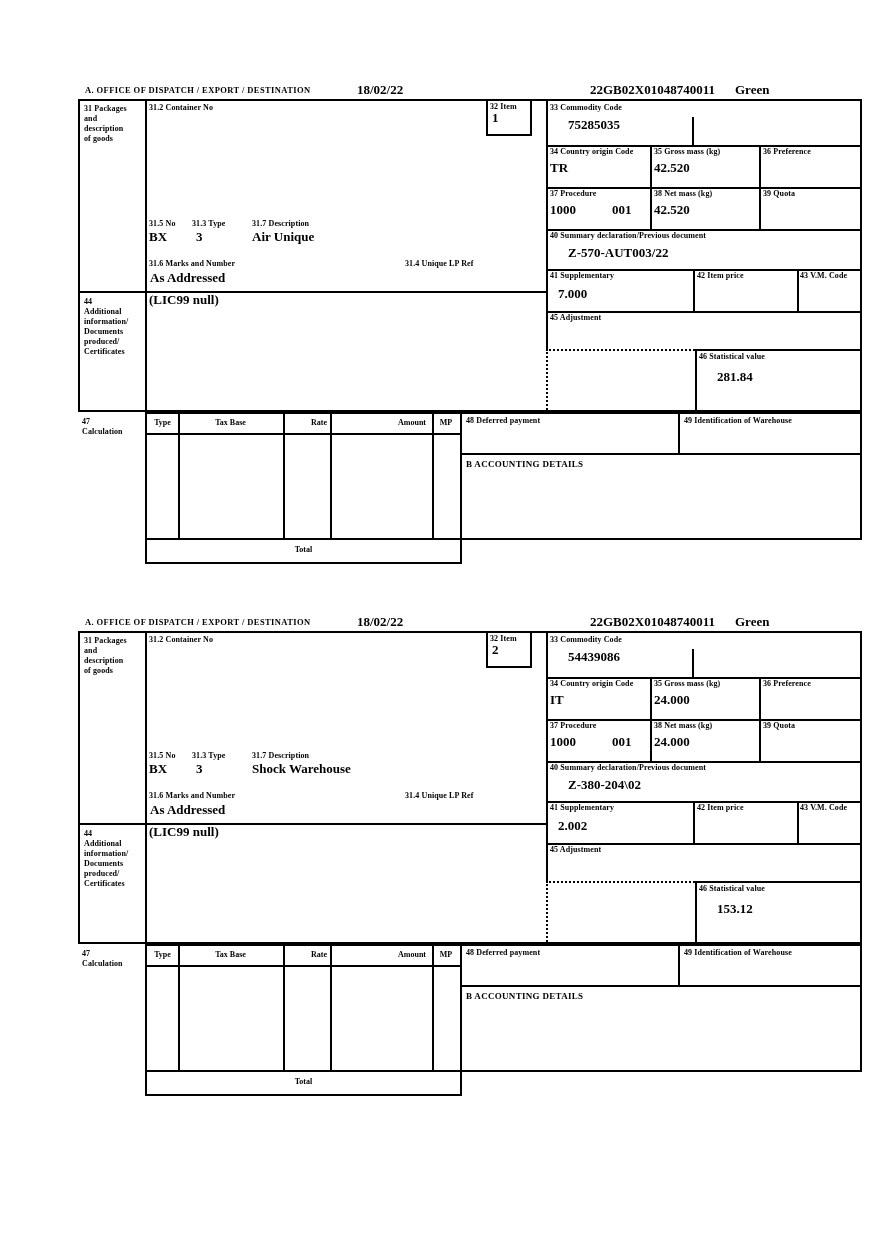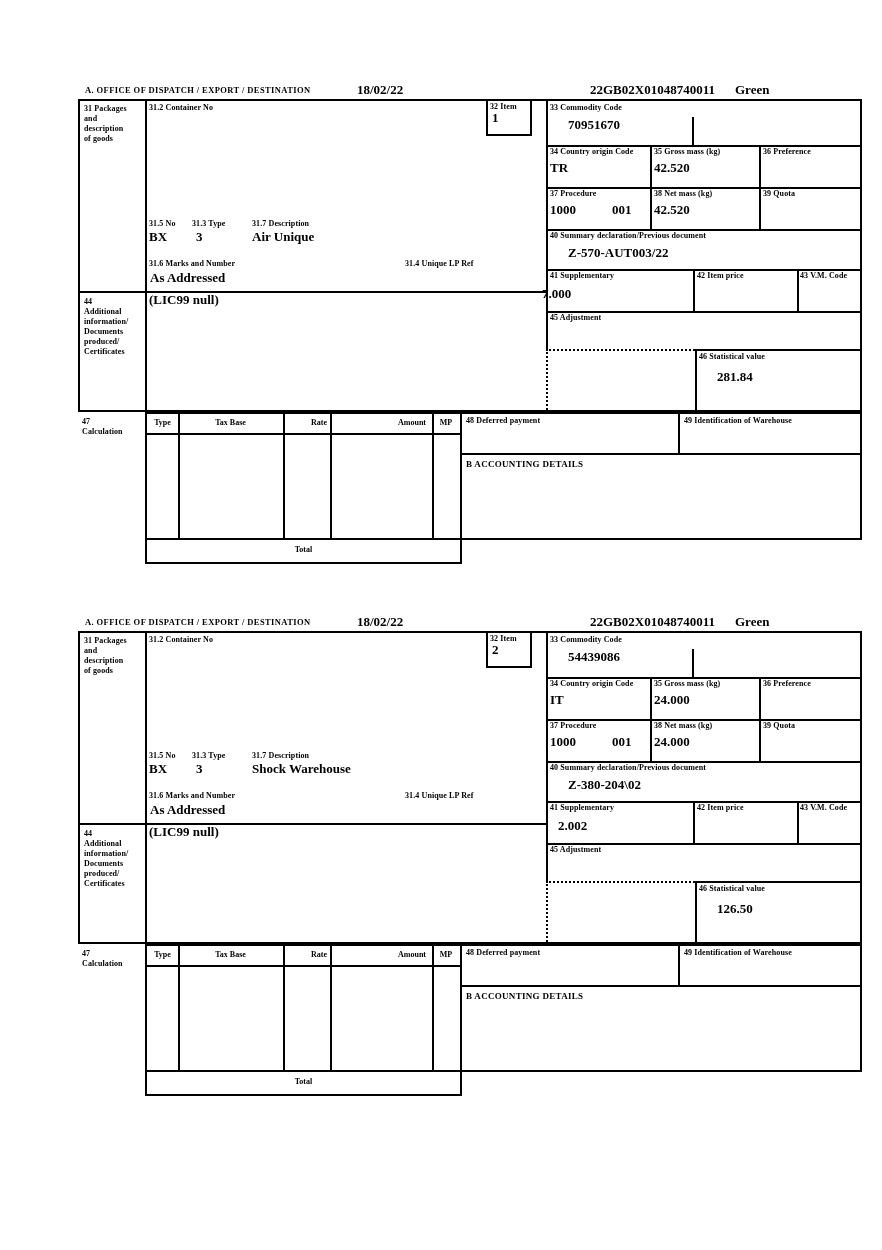--- a/index.html
+++ b/index.html
@@ -80,40 +80,40 @@
       <div class="lbl" style="left:69px; top:158px;">31.6 Marks and Number</div>
       <div class="lbl" style="left:325px; top:158px;">31.4 Unique LP Ref</div>
       <div class="val" style="left:70px; top:169px;">As Addressed</div>
 
       <div class="item-box">
         <div class="lbl" style="left:2px; top:1px;">32 Item</div>
         <div class="val" style="left:4px; top:9px;">1</div>
       </div>
 
       <div class="lbl" style="left:470px; top:2px;">33 Commodity Code</div>
-      <div class="val" style="left:488px; top:16px;">70951670</div>
+      <div class="val" style="left:488px; top:16px;">75285035</div>
 
       <div class="lbl" style="left:470px; top:46px;">34 Country origin Code</div>
       <div class="val" style="left:470px; top:59px;">TR</div>
       <div class="lbl" style="left:574px; top:46px;">35 Gross mass (kg)</div>
       <div class="val" style="left:574px; top:59px;">42.520</div>
       <div class="lbl" style="left:683px; top:46px;">36 Preference</div>
 
       <div class="lbl" style="left:470px; top:88px;">37 Procedure</div>
       <div class="val" style="left:470px; top:101px;">1000</div>
       <div class="val" style="left:532px; top:101px;">001</div>
       <div class="lbl" style="left:574px; top:88px;">38 Net mass (kg)</div>
       <div class="val" style="left:574px; top:101px;">42.520</div>
       <div class="lbl" style="left:683px; top:88px;">39 Quota</div>
 
       <div class="lbl" style="left:470px; top:130px;">40 Summary declaration/Previous document</div>
       <div class="val" style="left:488px; top:144px;">Z-570-AUT003/22</div>
 
       <div class="lbl" style="left:470px; top:170px;">41 Supplementary</div>
-      <div class="val" style="left:462px; top:185px;">7.000</div>
+      <div class="val" style="left:478px; top:185px;">7.000</div>
       <div class="lbl" style="left:617px; top:170px;">42 Item price</div>
       <div class="lbl" style="left:720px; top:170px;">43 V.M. Code</div>
 
       <div class="lbl" style="left:470px; top:212px;">45 Adjustment</div>
 
       <div class="lbl" style="left:619px; top:251px;">46 Statistical value</div>
       <div class="val" style="left:637px; top:268px;">281.84</div>
     </div>
 
     <div class="lbl" style="left:4px; top:335px; width:58px;">47
@@ -224,21 +224,21 @@
       <div class="val" style="left:488px; top:144px;">Z-380-204\02</div>
 
       <div class="lbl" style="left:470px; top:170px;">41 Supplementary</div>
       <div class="val" style="left:478px; top:185px;">2.002</div>
       <div class="lbl" style="left:617px; top:170px;">42 Item price</div>
       <div class="lbl" style="left:720px; top:170px;">43 V.M. Code</div>
 
       <div class="lbl" style="left:470px; top:212px;">45 Adjustment</div>
 
       <div class="lbl" style="left:619px; top:251px;">46 Statistical value</div>
-      <div class="val" style="left:637px; top:268px;">126.50</div>
+      <div class="val" style="left:637px; top:268px;">153.12</div>
     </div>
 
     <div class="lbl" style="left:4px; top:335px; width:58px;">47
 Calculation</div>
 
     <div class="box" style="left:67px; top:330px; width:317px; height:128px;">
       <div class="vl" style="left:31px; top:0; height:124px;"></div>
       <div class="vl" style="left:136px; top:0; height:124px;"></div>
       <div class="vl" style="left:183px; top:0; height:124px;"></div>
       <div class="vl" style="left:285px; top:0; height:124px;"></div>

